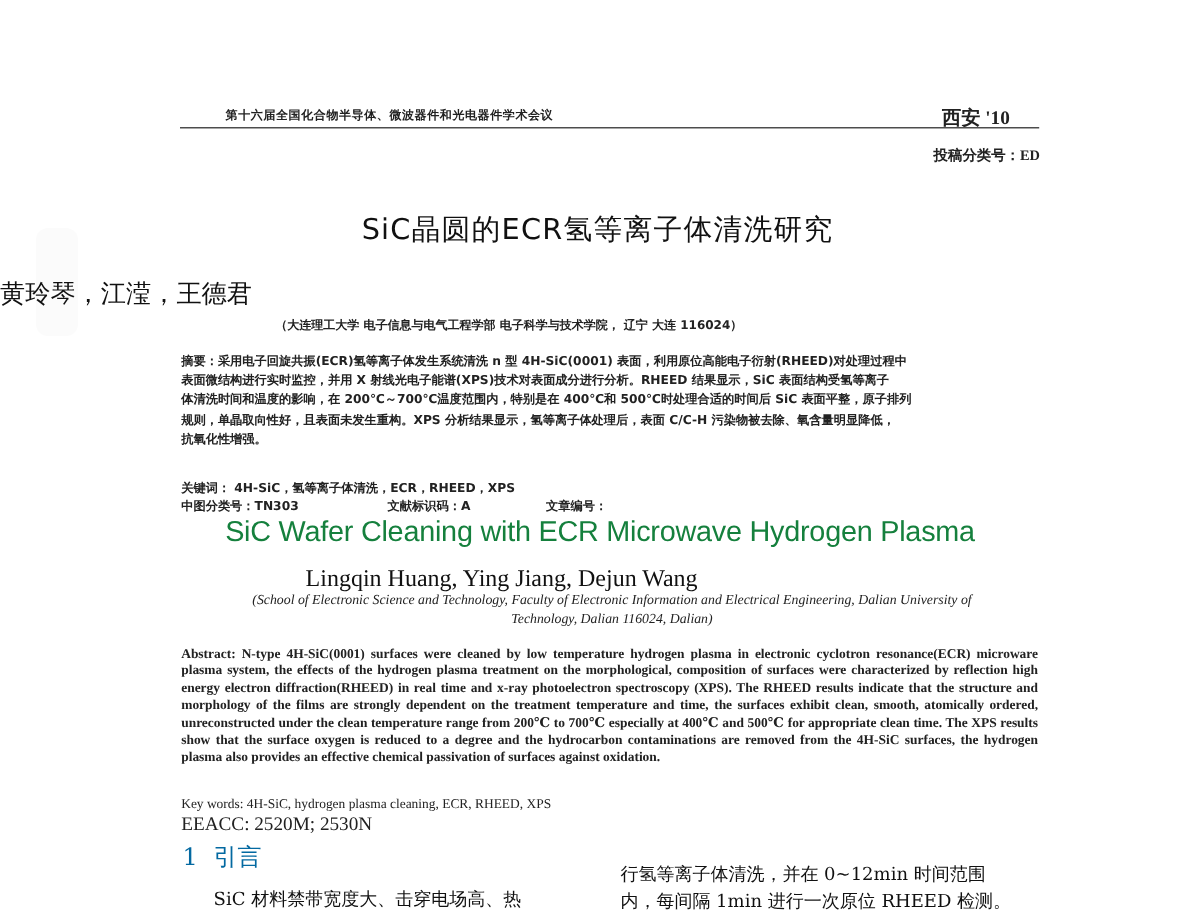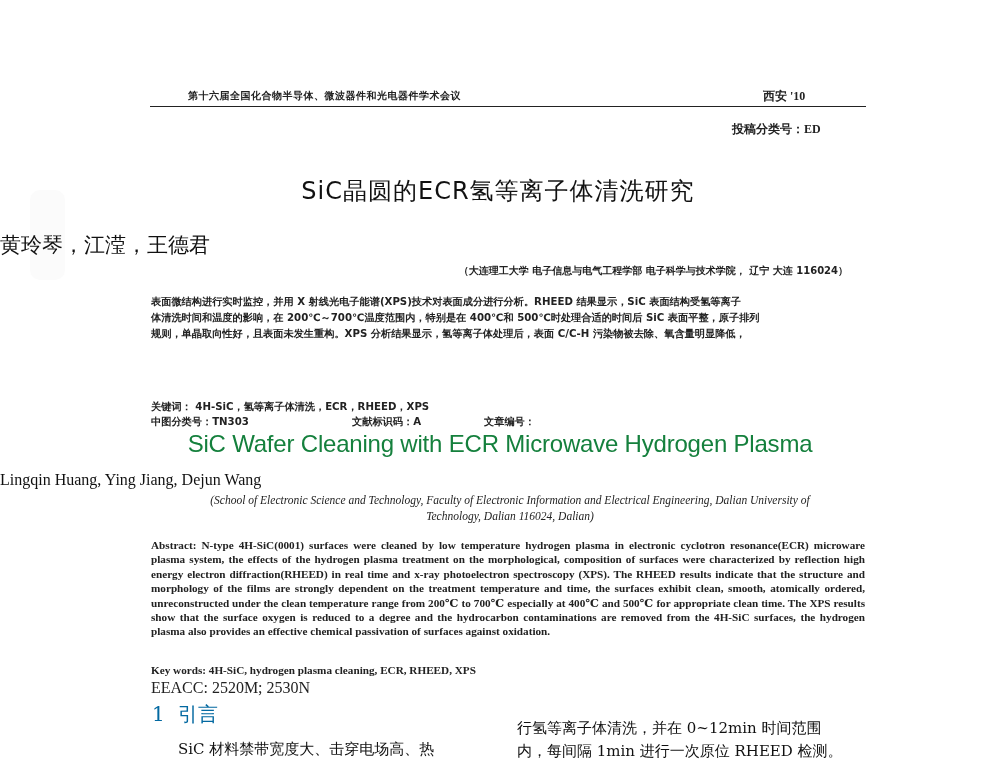--- a/index.html
+++ b/index.html
@@ -18,45 +18,45 @@
     .abs { position: absolute; }
 
     
     .run-left {
       left: 188px; top: 89px;
       font-family: "DejaVu Sans", sans-serif;
       font-size: 10px; font-weight: bold; letter-spacing: 0.5px;
       color: #222;
     }
     .run-right {
-      left: 763px; top: 88px;
-      font-size: 12px; font-weight: bold; color: #222;
+      left: 785px; top: 88px;
+      font-size: 16px; font-weight: bold; color: #222;
     }
     .rule {
       left: 150px; top: 106px; width: 716px; height: 0;
       border-top: 1.6px solid #222;
     }
     .class-no {
-      left: 732px; top: 121px;
+      left: 778px; top: 121px;
       font-size: 12px; font-weight: bold; color: #222;
     }
 
     
     .cn-title {
       left: 0; width: 996px; top: 175px; text-align: center;
       font-family: "DejaVu Sans", sans-serif;
       font-size: 24px; letter-spacing: 1px; color: #111;
     }
     .cn-authors {
       left: 0; width: 1000px; top: 231px; 
       font-family: "DejaVu Serif", serif;
       font-size: 21px; color: #111;
     }
     .cn-affil {
-      left: 0; width: 848px; top: 264px; text-align: right;
+      left: 0; width: 848px; top: 264px; text-align: center;
       font-family: "DejaVu Sans", sans-serif;
       font-size: 10px; font-weight: bold; color: #222;
     }
 
     
     .cn-abstract {
       left: 151px; top: 294px; width: 714px;
       font-family: "DejaVu Sans", sans-serif;
       font-size: 10.2px; line-height: 16.2px; font-weight: bold;
       color: #222; text-align: justify;
@@ -66,46 +66,46 @@
       font-family: "DejaVu Sans", sans-serif;
       font-size: 10.2px; font-weight: bold; color: #222;
     }
     .cn-meta {
       left: 151px; top: 415px; width: 714px;
       font-family: "DejaVu Sans", sans-serif;
       font-size: 10.2px; font-weight: bold; color: #222;
     }
     .cn-meta span { display: inline-block; }
     .cn-meta .m1 { width: 172px; }
-    .cn-meta .m2 { width: 132px; margin-left: 29px; }
+    .cn-meta .m2 { width: 132px; }
 
     
     .en-title {
       left: 0; width: 1000px; top: 430px; text-align: center;
       font-family: "Liberation Sans", sans-serif;
       font-size: 24px; color: #15803d; letter-spacing: -0.2px;
     }
     .en-authors {
-      left: 0; width: 836px; top: 471px; 
-      font-size: 16px; color: #111;
+      left: 0; width: 836px; top: 471px; text-align: center;
+      font-size: 20px; color: #111;
     }
     .en-affil {
       left: 165px; width: 690px; top: 492px; text-align: center;
       font-size: 11.5px; font-style: italic; line-height: 16px; color: #222;
     }
 
     
     .en-abstract {
       left: 151px; top: 538px; width: 714px;
       font-size: 11.2px; line-height: 14.4px; font-weight: bold;
       color: #222; text-align: justify;
     }
     .en-keywords {
       left: 151px; top: 664px; width: 714px;
-      font-size: 11.2px; font-weight: bold; color: #222;
+      font-size: 11.2px; font-weight: normal; color: #222;
     }
     .en-eeacc {
       left: 151px; top: 679px; width: 714px;
       font-size: 16px; color: #222;
     }
 
     
     .sec-heading {
       left: 152px; top: 701px;
       font-family: "DejaVu Serif", serif;
@@ -137,23 +137,27 @@
 <div class="abs run-left">第十六届全国化合物半导体、微波器件和光电器件学术会议</div>
 <div class="abs run-right">西安 '10</div>
 <div class="abs rule"></div>
 <div class="abs class-no">投稿分类号：ED</div>
 
 <div class="abs cn-title">SiC晶圆的ECR氢等离子体清洗研究</div>
 <div class="abs cn-authors">黄玲琴，江滢，王德君</div>
 <div class="abs cn-affil">（大连理工大学 电子信息与电气工程学部 电子科学与技术学院， 辽宁 大连 116024）</div>
 
 <div class="abs cn-abstract">
+  <div>
+    <span>摘要：</span><span>采用电子回旋共振(ECR)氢等离子体发生系统清洗 n 型 4H-SiC(0001) 表面，利用原位高能电子衍射(RHEED)对处理过程中</span>
+  </div>
   <div>表面微结构进行实时监控，并用 X 射线光电子能谱(XPS)技术对表面成分进行分析。RHEED 结果显示，SiC 表面结构受氢等离子</div>
   <div>体清洗时间和温度的影响，在 200℃～700℃温度范围内，特别是在 400℃和 500℃时处理合适的时间后 SiC 表面平整，原子排列</div>
   <div>规则，单晶取向性好，且表面未发生重构。XPS 分析结果显示，氢等离子体处理后，表面 C/C-H 污染物被去除、氧含量明显降低，</div>
+  <div>抗氧化性增强。</div>
 </div>
 <div class="abs cn-keywords">关键词： 4H-SiC，氢等离子体清洗，ECR，RHEED，XPS</div>
 <div class="abs cn-meta">
   <span class="m1">中图分类号：TN303</span><span class="m2">文献标识码：A</span><span>文章编号：</span>
 </div>
 
 <div class="abs en-title">SiC Wafer Cleaning with ECR Microwave Hydrogen Plasma</div>
 <div class="abs en-authors">Lingqin Huang, Ying Jiang, Dejun Wang</div>
 <div class="abs en-affil">
   <div>(School of Electronic Science and Technology, Faculty of Electronic Information and Electrical Engineering, Dalian University of</div>

